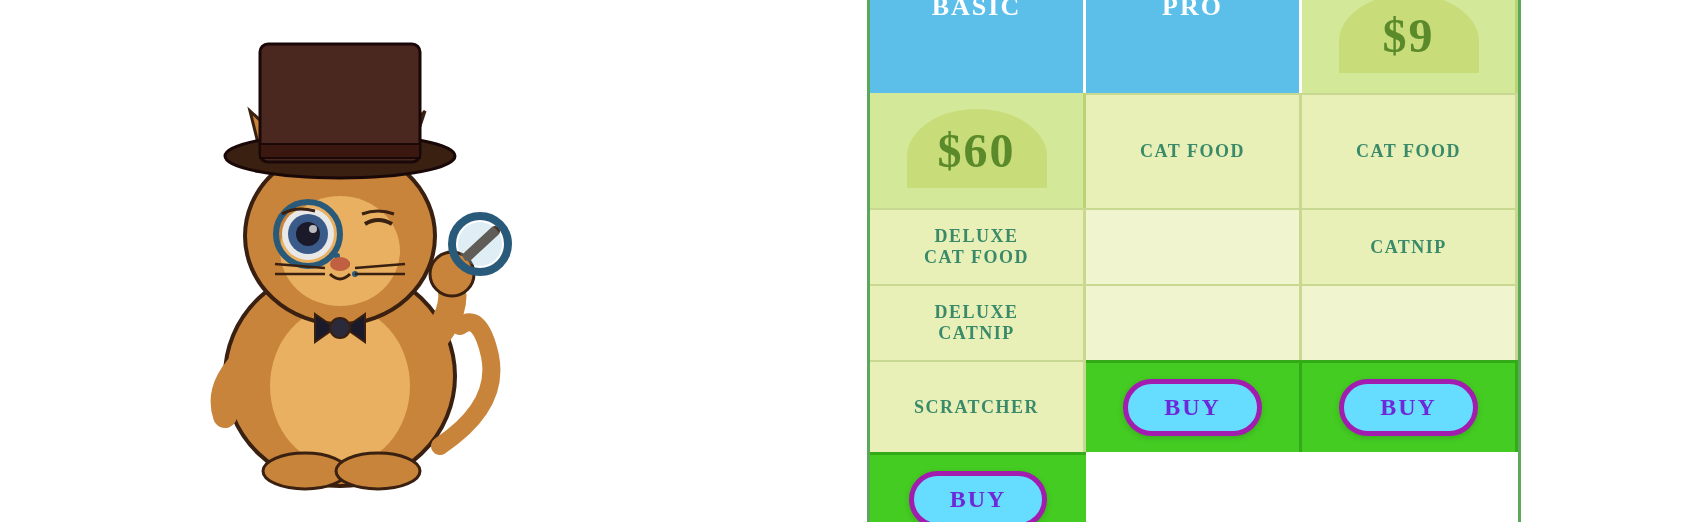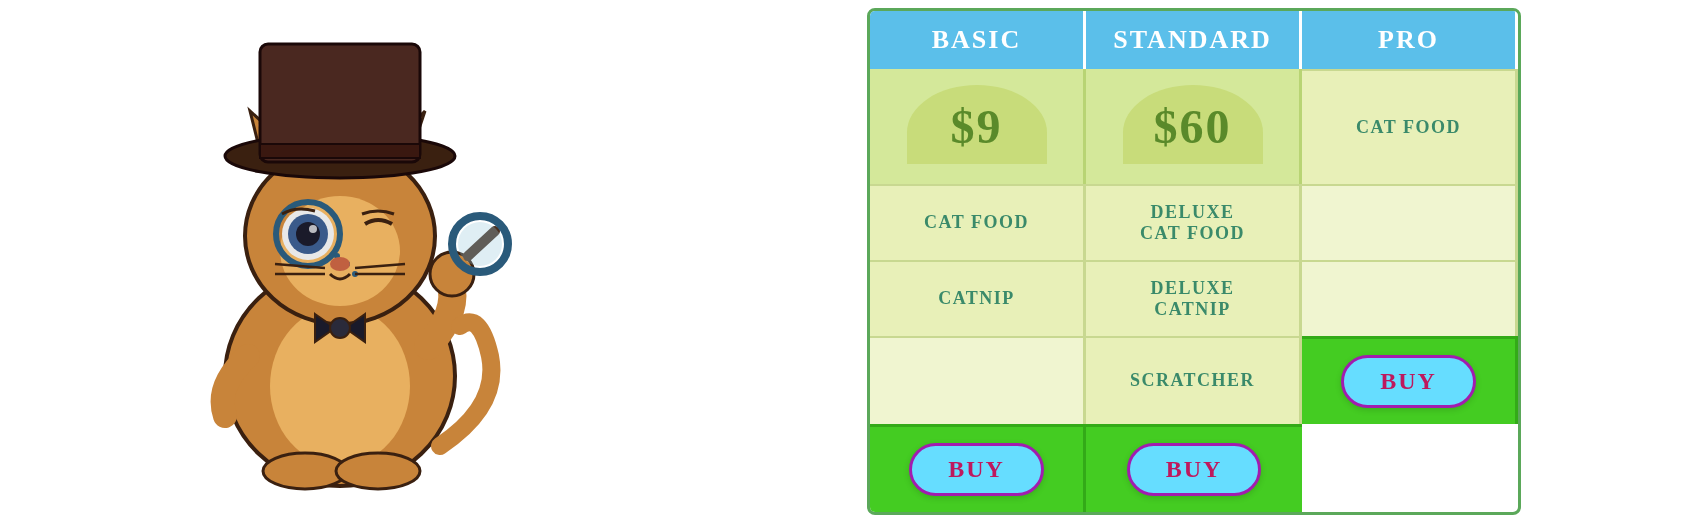--- a/index.html
+++ b/index.html
@@ -106,26 +106,26 @@
       background: #44cc22;
       padding: 16px 10px;
       text-align: center;
       border-right: 3px solid #33aa18;
       border-top: 3px solid #33aa18;
     }
     .buy-cell:last-child { border-right: none; }
 
     .buy-btn {
       background: #66ddff;
-      border: 3px solid #a21caf;
+      border: 5px solid #a21caf;
       border-radius: 30px;
       padding: 10px 36px;
       font-size: 24px;
       font-weight: bold;
-      color: #be185d;
+      color: #6d28d9;
       letter-spacing: 2px;
       cursor: pointer;
       font-family: 'Comic Sans MS', 'Chalkboard SE', cursive;
       text-transform: uppercase;
       box-shadow: 0 2px 6px rgba(0,0,0,0.15);
     }
   </style>
 </head>
 <body>
 
@@ -201,21 +201,20 @@
 
     <ellipse cx="175" cy="455" rx="42" ry="18" fill="#c8843a" stroke="#3a2010" stroke-width="3"></ellipse>
     <ellipse cx="248" cy="455" rx="42" ry="18" fill="#c8843a" stroke="#3a2010" stroke-width="3"></ellipse>
   </svg>
 </div>
 
 <div class="pricing-section">
   <div class="pricing-table">
 
     <div class="col-header">BASIC</div>
-    <div class="col-header">STANDARD</div>
     <div class="col-header">PRO</div>
 
     <div class="price-cell">
       <div class="price-bubble">
         <span class="price-text">$9</span>
       </div>
     </div>
     <div class="price-cell">
       <div class="price-bubble">
         <span class="price-text">$60</span>

